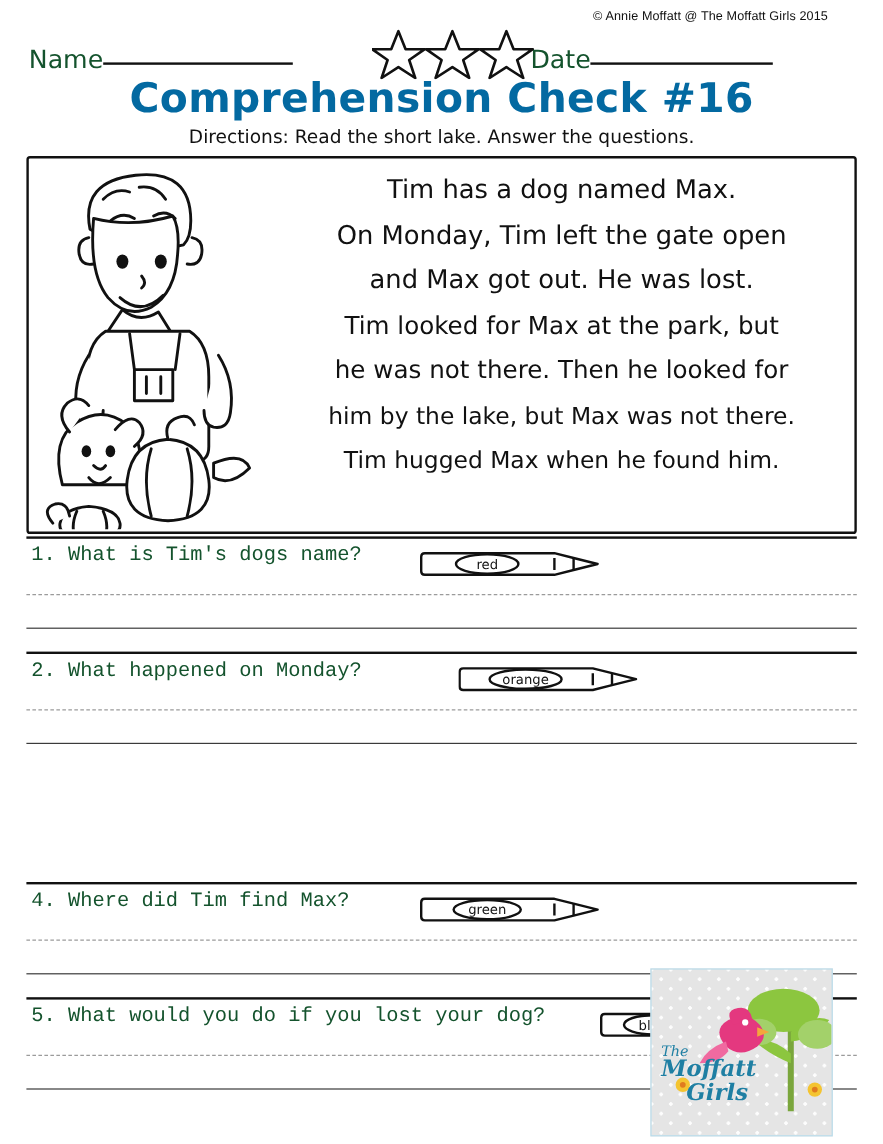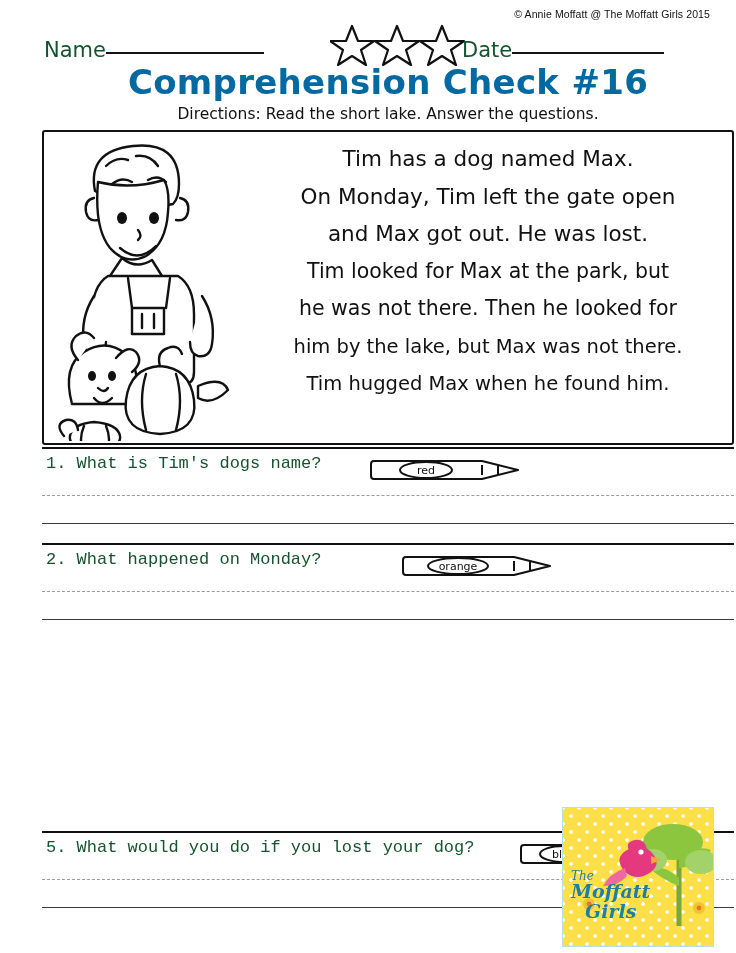--- a/index.html
+++ b/index.html
@@ -10,21 +10,21 @@
   body {
     width: 736px; height: 953px;
     font-family: "DejaVu Sans", sans-serif;
     position: relative;
     overflow: hidden;
   }
 
   .page {
     position: absolute;
     left: 0; top: 0;
-    width: 700px; height: 953px; margin-left: 20px;
+    width: 700px; height: 953px;
   }
 
   
   .copyright {
     position: absolute;
     right: 10px; top: 8px;
     font-size: 10.5px;
     color: #111;
     font-family: "Liberation Sans", sans-serif;
     letter-spacing: .1px;
@@ -156,21 +156,21 @@
     position: absolute;
     height: 30px;
   }
   .crayon svg { display: block; }
 
   
   .logo {
     position: absolute;
     right: 6px; bottom: 6px;
     width: 152px; height: 140px;
-    background: #fde047;
+    background: #e5e5e5;
     border: 1px solid #b9dceb;
     overflow: hidden;
   }
   .logo-dots {
     position: absolute;
     inset: 0;
     background-image:
       radial-gradient(#ffffff 1.6px, transparent 1.7px),
       radial-gradient(#ffffff 1.6px, transparent 1.7px);
     background-size: 16px 16px, 16px 16px;
@@ -180,21 +180,21 @@
   .logo-text {
     position: absolute;
     left: 8px; bottom: 24px;
     font-family: "DejaVu Serif", serif;
     font-style: italic;
     color: #1f7fa3;
     line-height: 1.05;
   }
   .logo-text .l1 { font-size: 12px; }
   .logo-text .l2 { font-size: 19px; font-weight: bold; }
-  .logo-text .l3 { font-size: 19px; font-weight: bold; margin-left: 14px; }
+  .logo-text .l3 { font-size: 19px; font-weight: bold; margin-left: 14px; text-align: center; }
   .logo-art { position: absolute; right: 0; top: 0; }
 </style>
 </head>
 <body>
 
 <div class="page">
 
   <div class="copyright">© Annie Moffatt @ The Moffatt Girls 2015</div>
 
   <div class="namerow">
@@ -312,20 +312,36 @@
             <ellipse cx="56" cy="15" rx="30" ry="8"></ellipse>
           </g>
           <text x="56" y="19" font-family="DejaVu Sans, sans-serif" font-size="11" text-anchor="middle" fill="#111111">orange</text>
         </svg>
       </div>
       <div class="dash" style="top:48px;"></div>
       <div class="solid-sub" style="top:76px;"></div>
     </div>
 
 
+    <div class="qblock" style="top:288px;">
+      <div class="qline-top"></div>
+      <div class="qtext">4. Where did Tim find Max?</div>
+      <div class="crayon" style="left:328px; top:8px; width:152px;">
+        <svg width="152" height="30" viewBox="0 0 152 30" aria-hidden="true">
+          <g fill="#ffffff" stroke="#111111" stroke-width="2" stroke-linejoin="round">
+            <path d="M4 6 l108 0 l16 4 l20 5 l-20 5 l-16 4 l-108 0 q-3 0 -3 -3 l0 -12 q0 -3 3 -3z"></path>
+            <path d="M112 10 l0 10 M128 10 l0 10"></path>
+            <ellipse cx="56" cy="15" rx="28" ry="8"></ellipse>
+          </g>
+          <text x="56" y="19" font-family="DejaVu Sans, sans-serif" font-size="11" text-anchor="middle" fill="#111111">green</text>
+        </svg>
+      </div>
+      <div class="dash" style="top:48px;"></div>
+      <div class="solid-sub" style="top:76px;"></div>
+    </div>
 
     <div class="qblock" style="top:384px;">
       <div class="qline-top"></div>
       <div class="qtext">5. What would you do if you lost your dog?</div>
       <div class="crayon" style="left:478px; top:8px; width:120px;">
         <svg width="120" height="30" viewBox="0 0 120 30" aria-hidden="true">
           <g fill="#ffffff" stroke="#111111" stroke-width="2" stroke-linejoin="round">
             <path d="M4 6 l82 0 l14 4 l18 5 l-18 5 l-14 4 l-82 0 q-3 0 -3 -3 l0 -12 q0 -3 3 -3z"></path>
             <path d="M86 10 l0 10 M100 10 l0 10"></path>
             <ellipse cx="44" cy="15" rx="24" ry="8"></ellipse>

